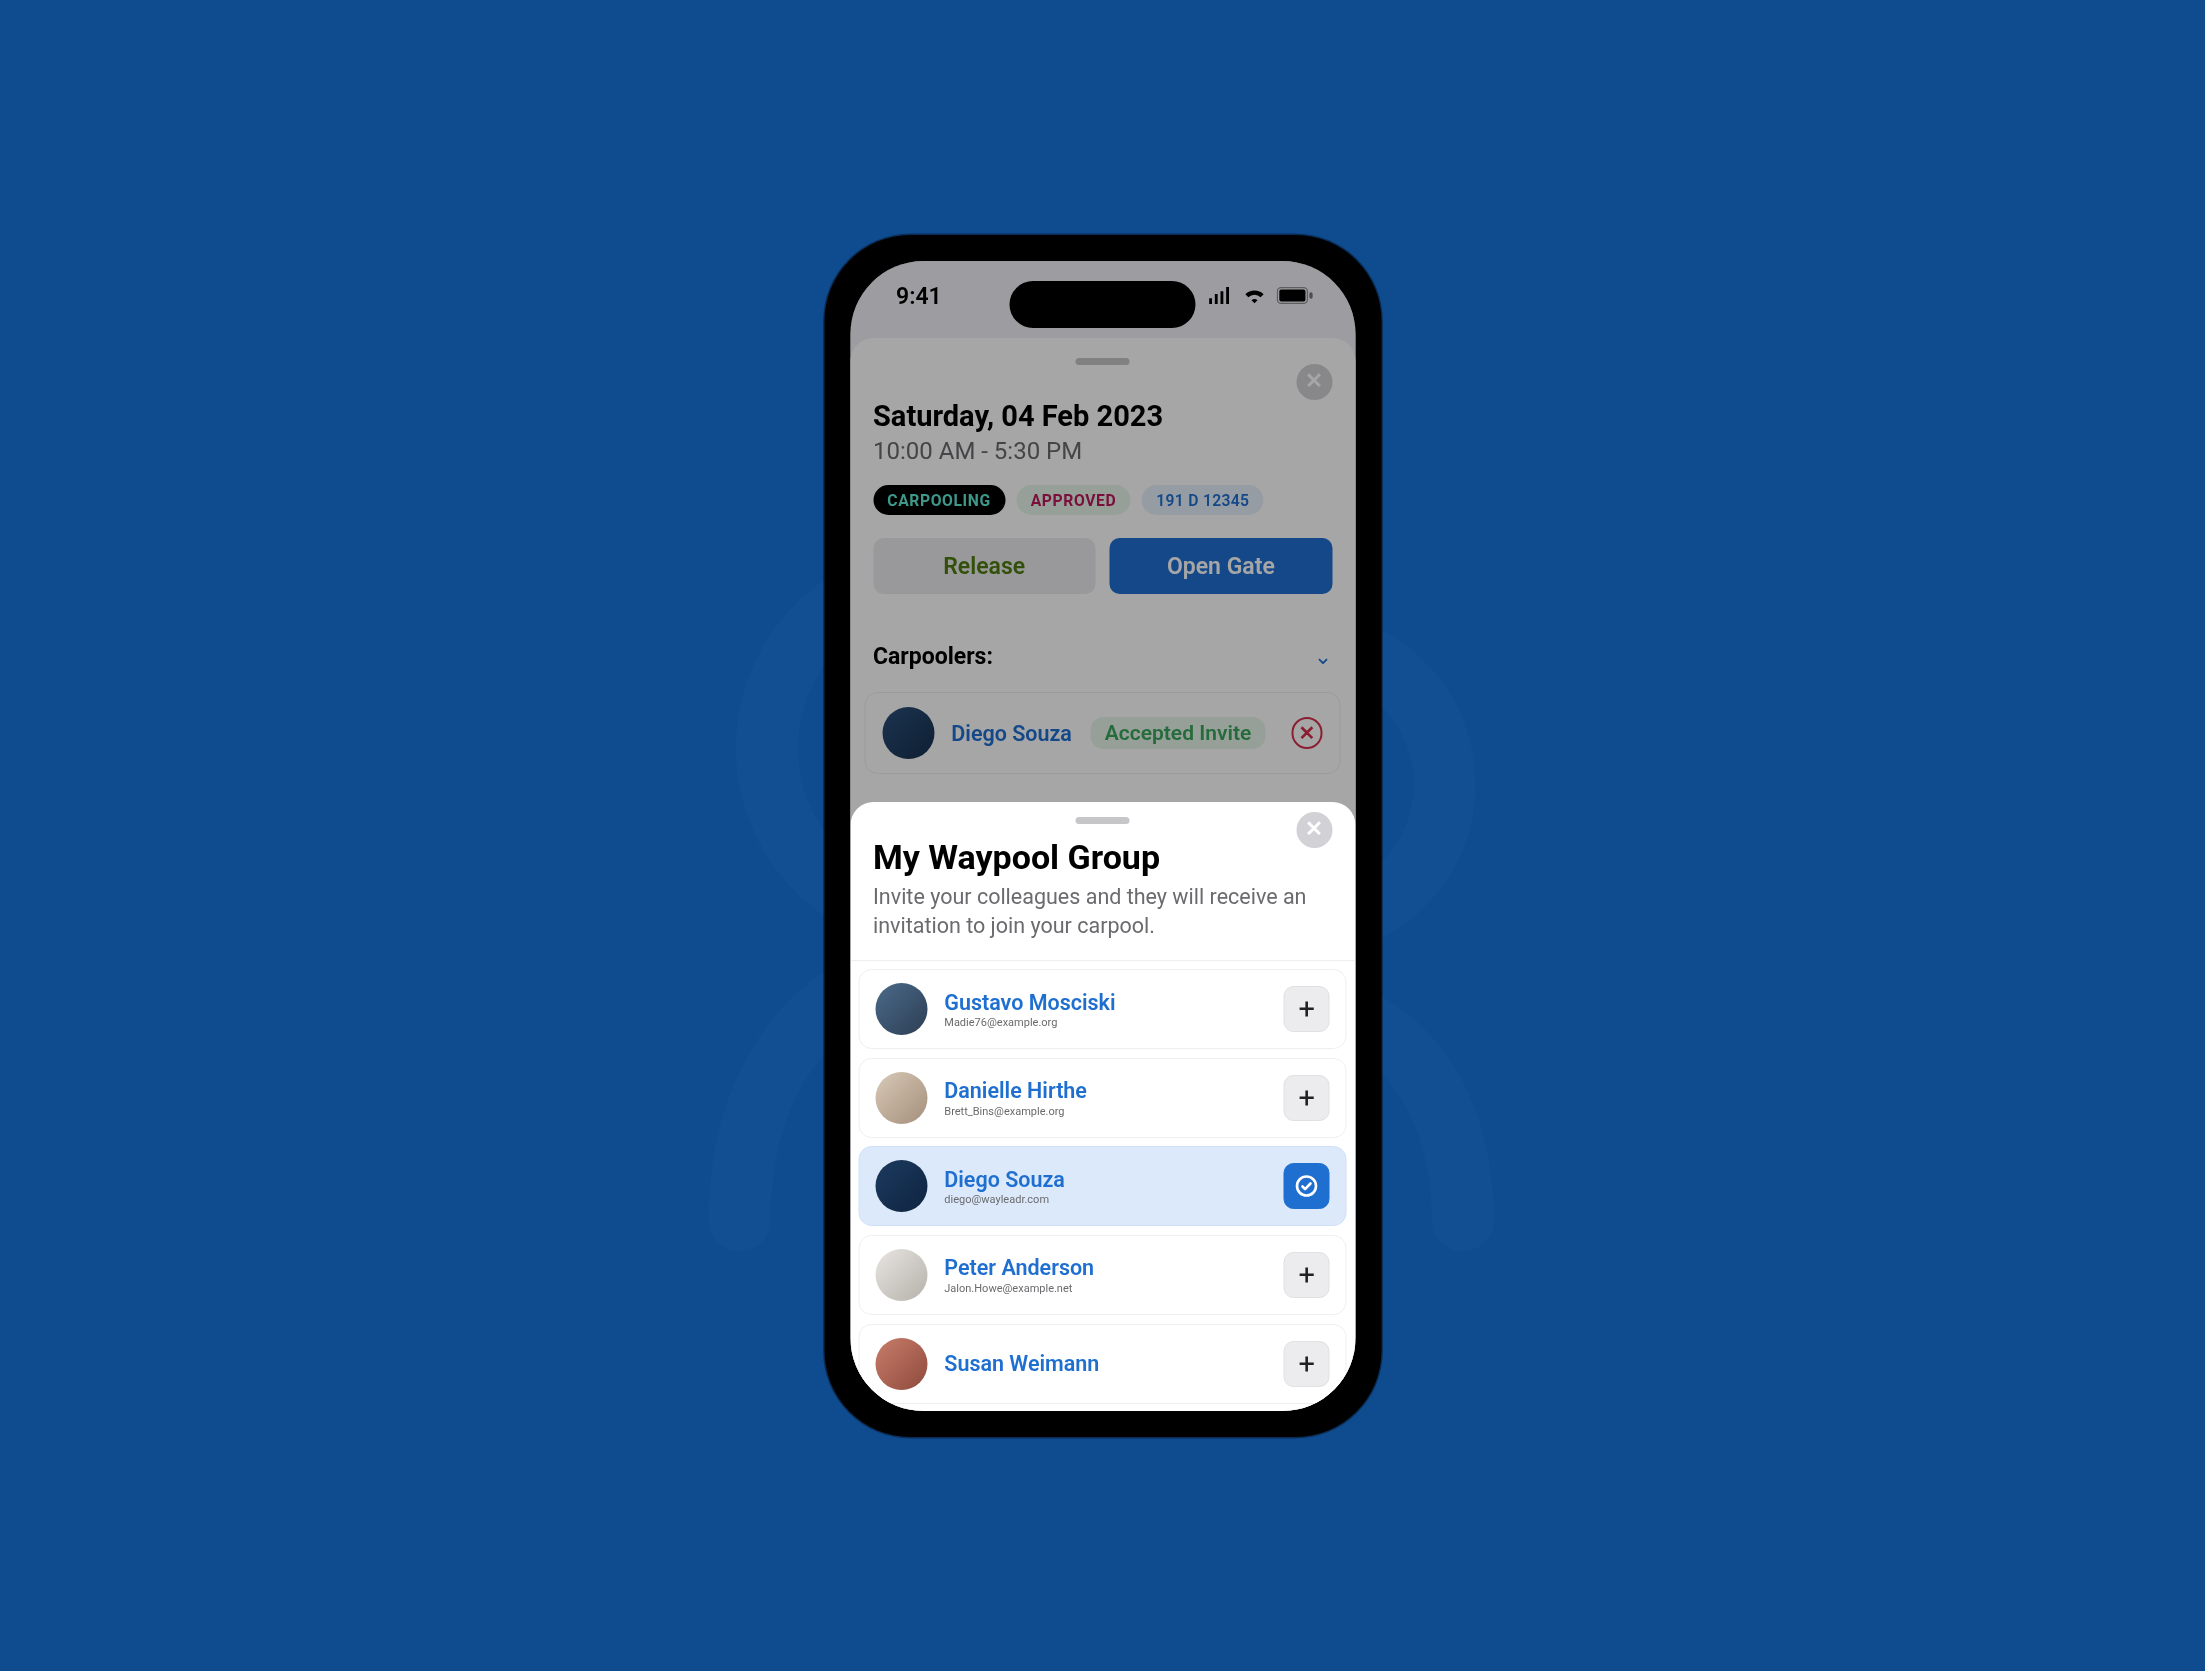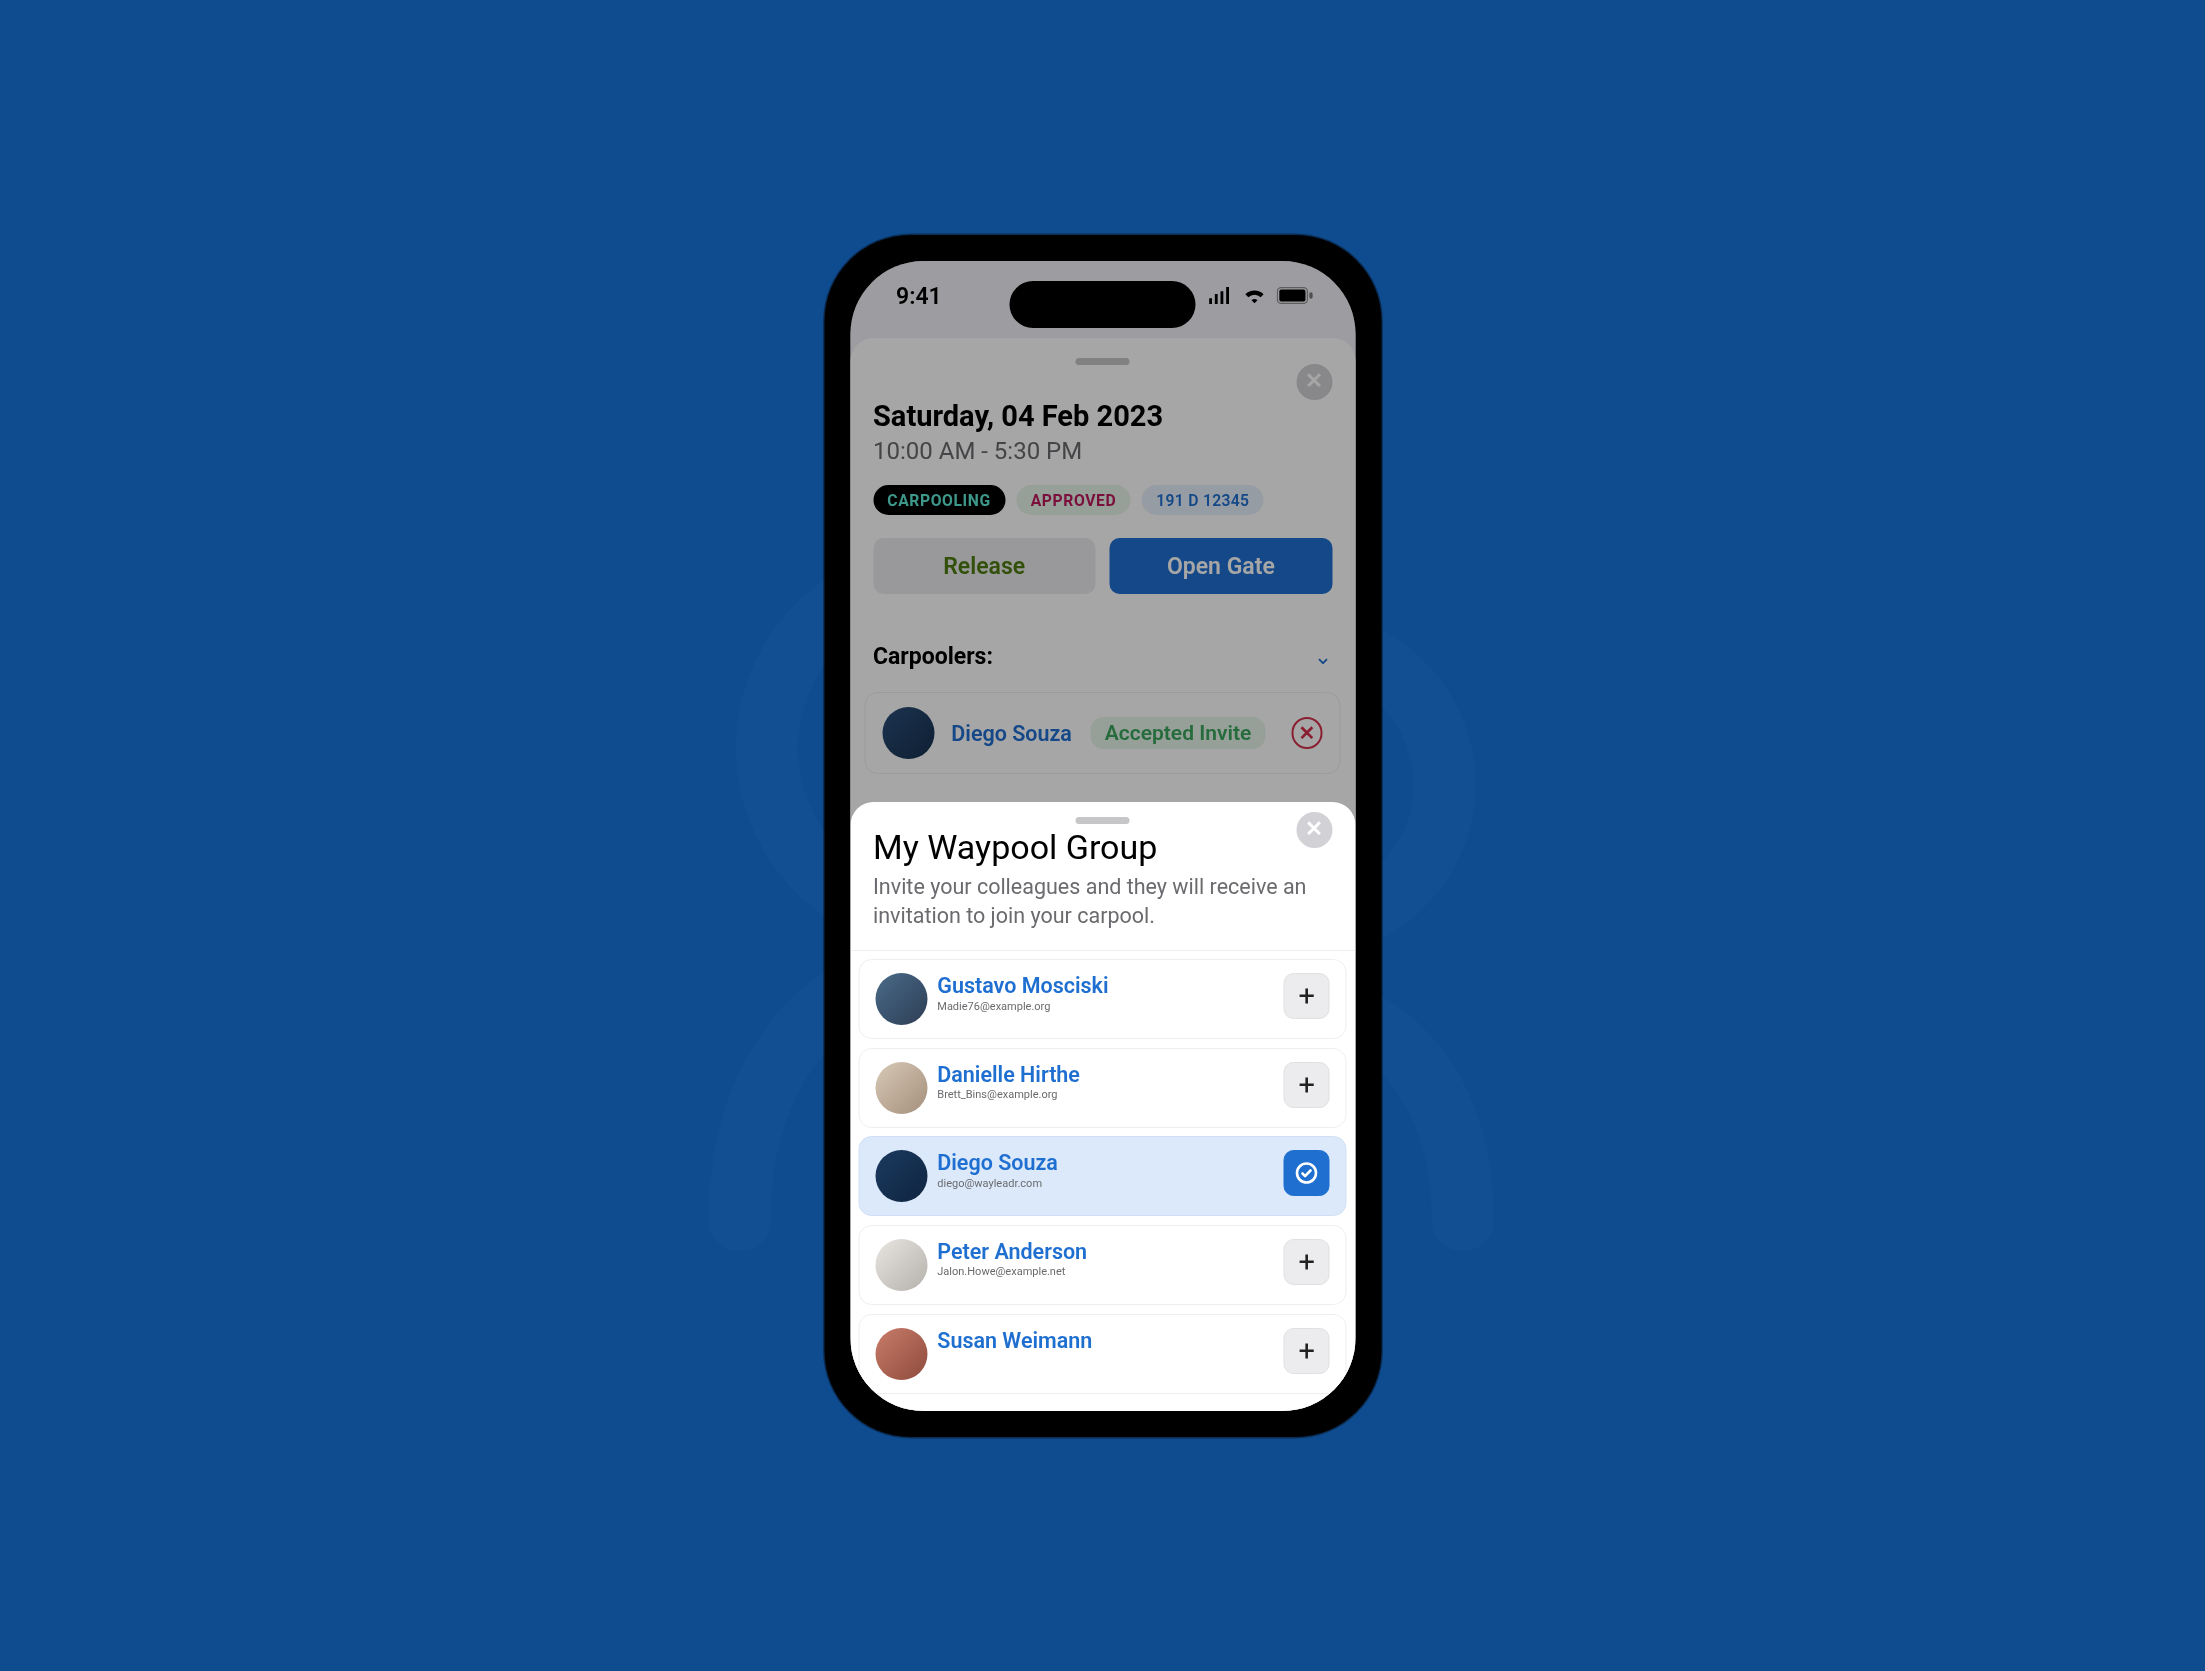--- a/index.html
+++ b/index.html
@@ -32,24 +32,24 @@
 .sec-h{font-size:23px;font-weight:700;color:#000}
 .chev{color:#1F6FD1;font-size:21.5px}
 .pooler{margin:21.5px 14.3px 0;background:#fff;border:1.4px solid #eee;border-radius:13px;padding:14.3px 17px;display:flex;align-items:center;gap:17px;position:relative}
 .ava{width:52px;height:52px;border-radius:50%;flex-shrink:0}
 .pooler .nm{color:#1F6FD1;font-size:21.5px;font-weight:600}
 .pill{padding:4.3px 14.3px;border-radius:13px;background:#e6f6ea;color:#3ba55d;font-size:21px;font-weight:600;margin-left:auto}
 .remove{width:31.5px;height:31.5px;border-radius:50%;border:2.1px solid #d5304c;display:flex;align-items:center;justify-content:center;color:#d5304c;font-size:20px;font-weight:700;margin-left:8.6px}
 .back-dim{position:absolute;inset:0;background:rgba(0,0,0,.35);z-index:20}
 .front-sheet{position:absolute;left:0;right:0;bottom:0;top:541px;background:#fff;border-radius:23px 23px 0 0;z-index:30;display:flex;flex-direction:column;overflow:hidden}
 .front-sheet .sheet-hdr{position:relative;padding:15.7px 23px 20px;border-bottom:0.7px solid #eee}
-.gp-title{font-size:34px;font-weight:400;color:#000;margin-top:3px}
+.gp-title{font-size:34px;font-weight:700;color:#000;margin-top:13px}
 .gp-desc{font-size:21.5px;color:#6b6b6f;margin-top:4.3px;line-height:1.35}
 .contacts{flex:1;overflow:hidden;padding:8.6px}
-.contact{background:#fff;border-radius:13px;padding:13px 15.7px;display:flex;align-items:flex-start;gap:10px;margin-bottom:8.6px;border:0.7px solid #eee}
+.contact{background:#fff;border-radius:13px;padding:13px 15.7px;display:flex;align-items:center;gap:17px;margin-bottom:8.6px;border:0.7px solid #eee}
 .contact.sel{background:#dbe9fa;border-color:#cfe0f6}
 .contact .info{flex:1;min-width:0}
 .contact .nm{font-size:21.5px;font-weight:600;color:#1F6FD1}
 .contact .em{font-size:11px;color:#6b6b6f;margin-top:1.4px}
 .sq{width:46px;height:46px;border-radius:10px;display:flex;align-items:center;justify-content:center;font-size:29px;background:#ececee;color:#222;border:0.7px solid #e0e0e2;font-weight:400}
 .sq.on{background:#1F6FD1;color:#fff;border-color:#1F6FD1}
 .sq.on svg{width:24px;height:24px}
 
 .av-0{background:linear-gradient(135deg,#4a6a88,#2d3e55)}
 .av-1{background:linear-gradient(135deg,#d8c9b8,#a48f7a)}

